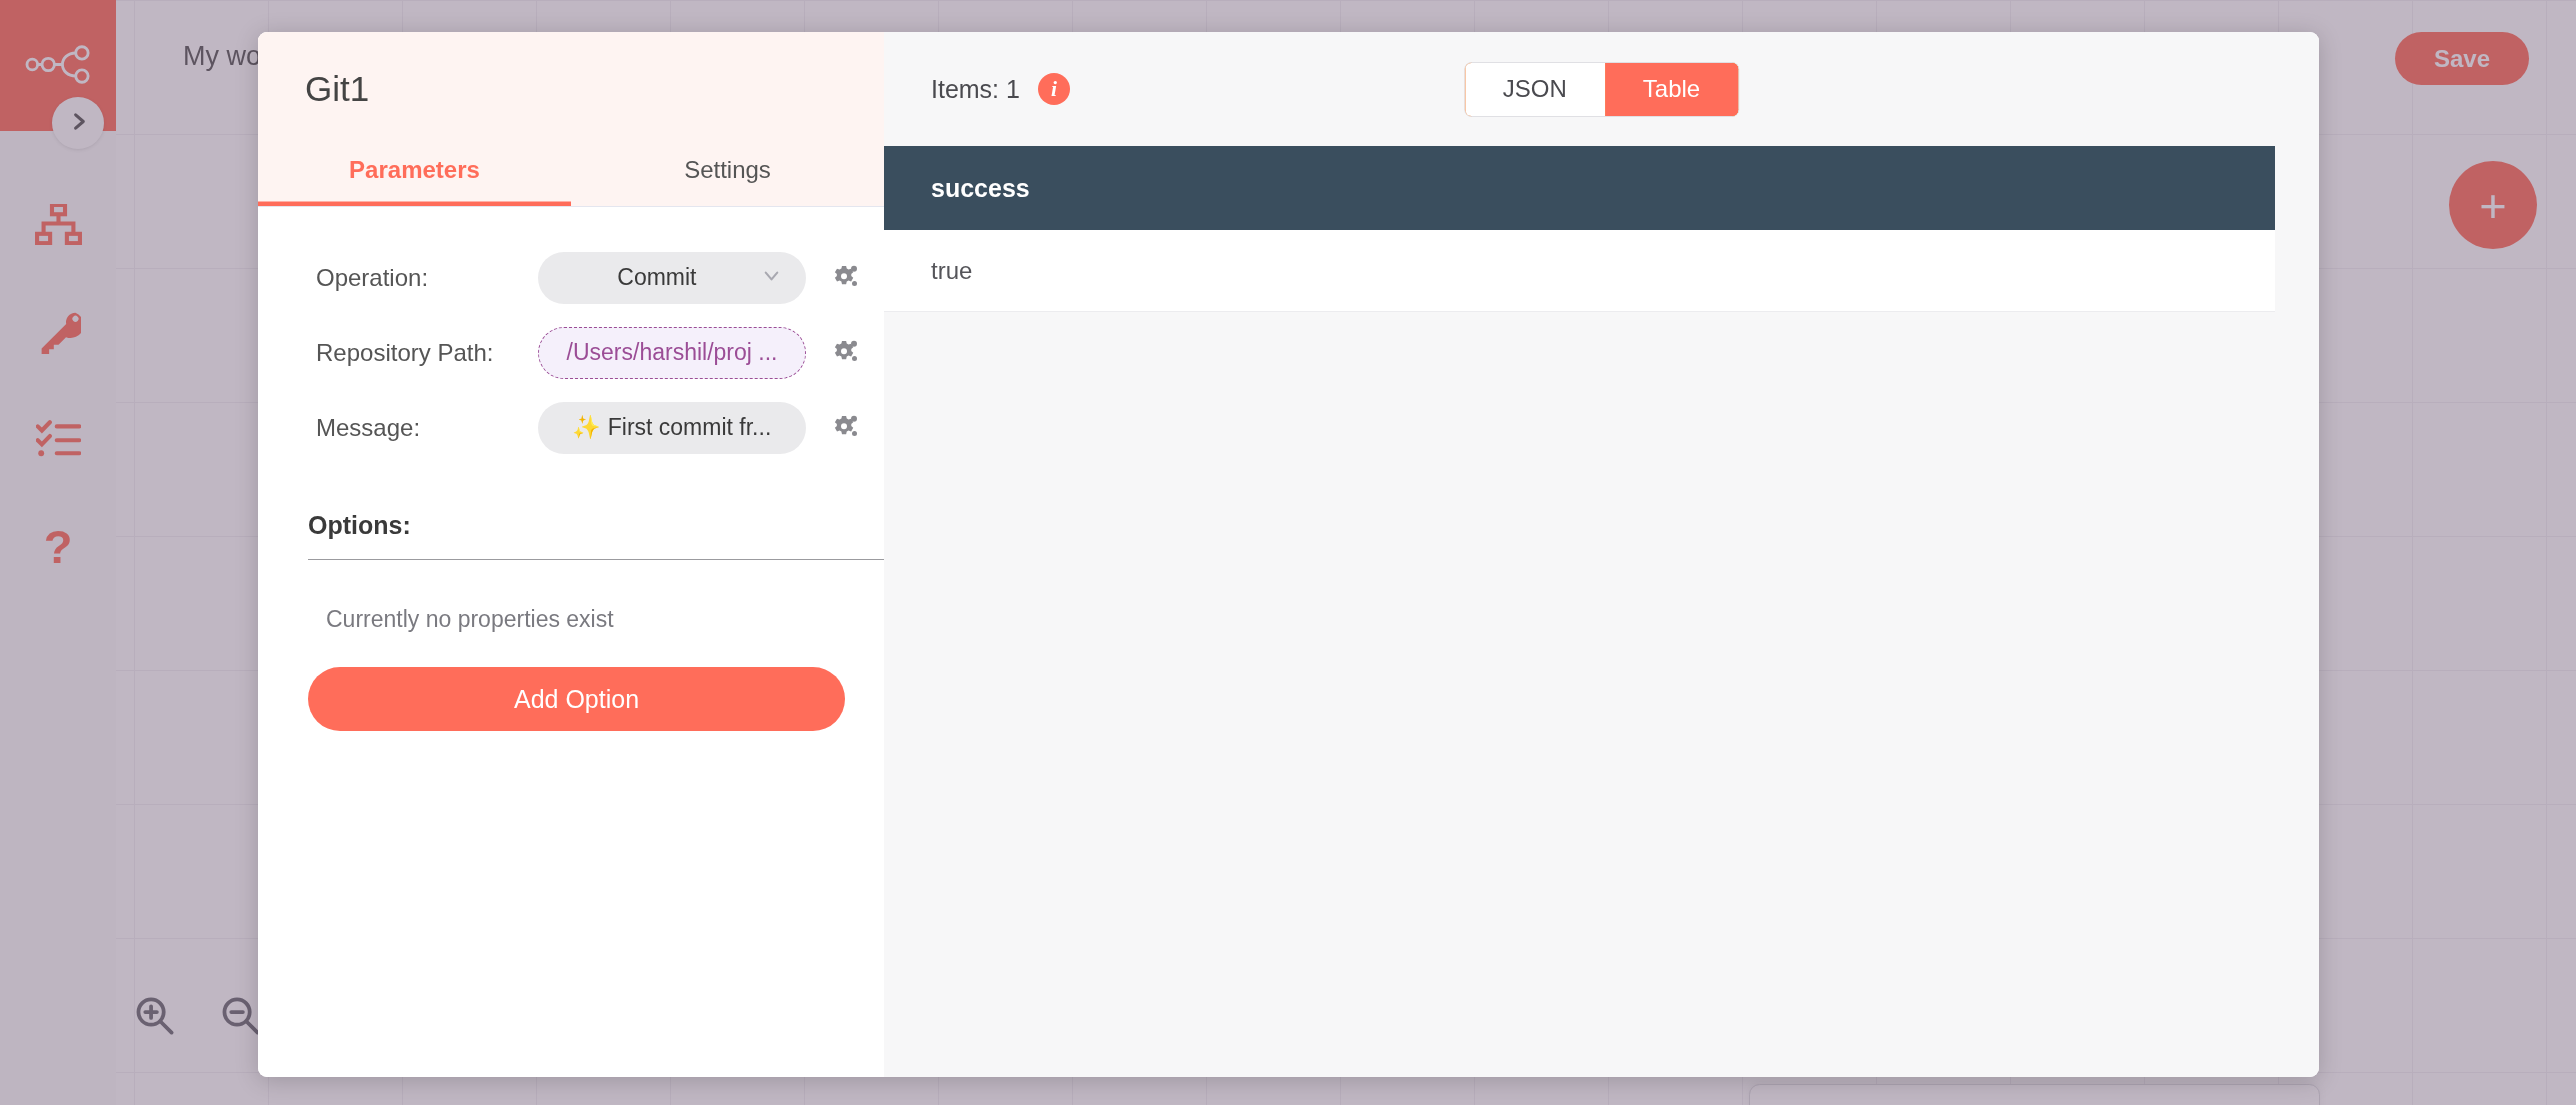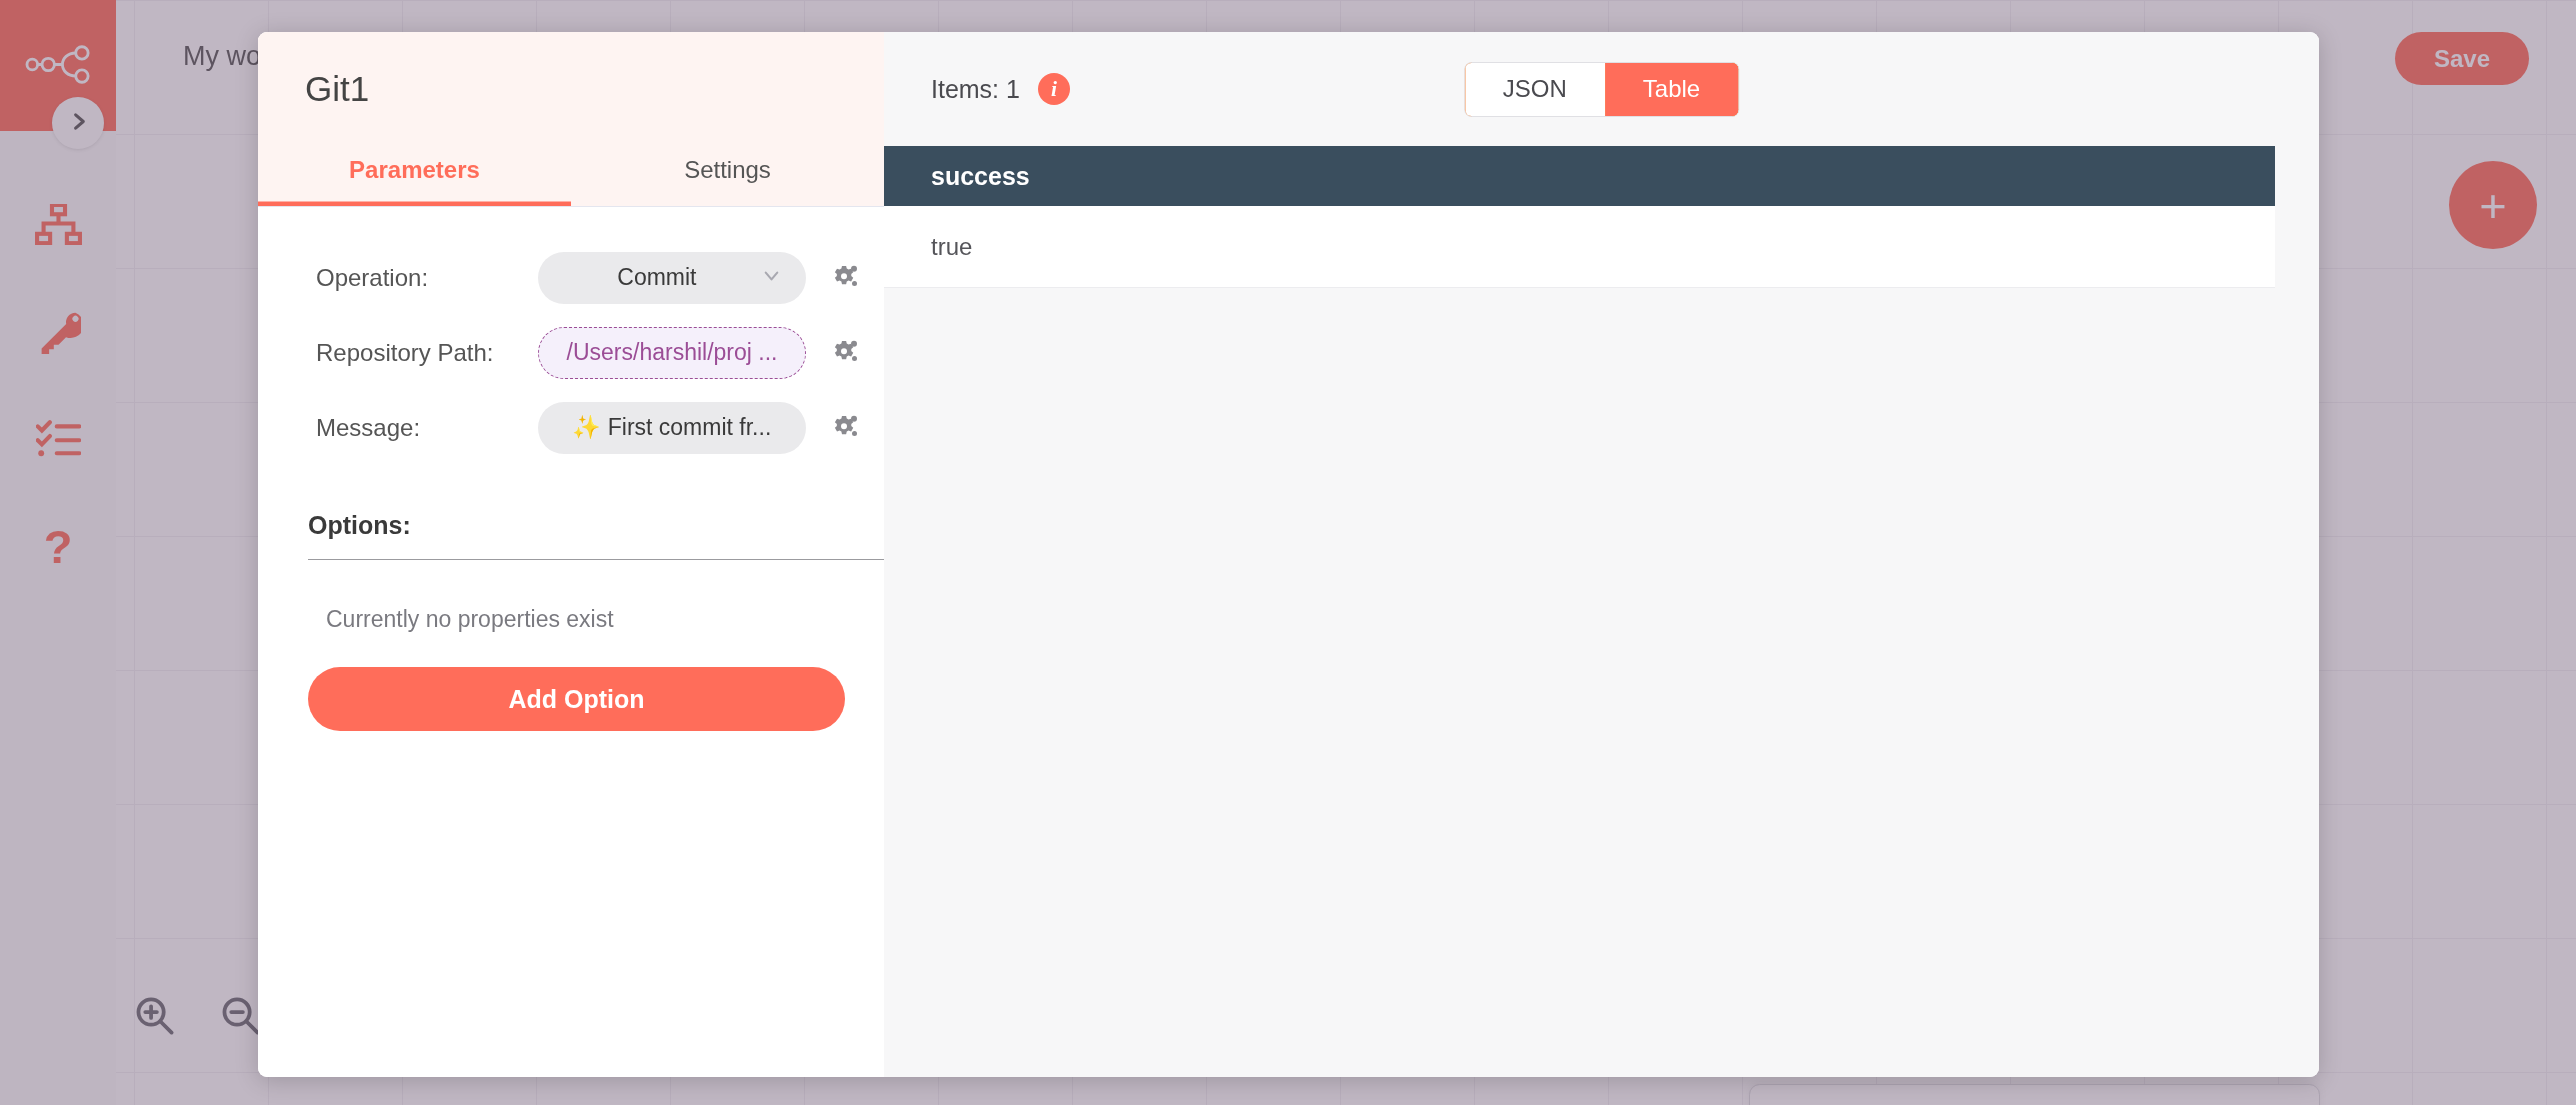--- a/index.html
+++ b/index.html
@@ -189,21 +189,21 @@
   .no-props {
     font-size: 23px; color: #7a7a80;
     margin: 46px 0 0 18px;
   }
   .add-option {
     display: block;
     margin: 34px auto 0 auto;
     width: 537px; height: 64px;
     background: #ff6d5a; color: #ffffff;
     border: none; border-radius: 32px;
-    font-size: 25px; font-weight: 700;
+    font-size: 25px; font-weight: 400;
     font-family: "Liberation Sans", sans-serif;
     cursor: pointer;
   }
 
   
   .output-panel {
     flex: 1 1 auto;
     background: #f7f7f8;
     position: relative;
     display: flex; flex-direction: column;
@@ -246,21 +246,21 @@
     font-size: 25px; font-weight: 700; cursor: pointer;
     font-family: "Liberation Sans", sans-serif;
   }
 
   .out-table {
     margin: 0 27px 0 0;
     background: #ffffff;
     width: 1391px;
   }
   .table-head {
-    background: #3a4e5e; height: 60px;
+    background: #3a4e5e; height: 84px;
     display: flex; align-items: center;
     padding-left: 47px;
     color: #ffffff; font-size: 25px; font-weight: 700;
   }
   .table-cell {
     height: 82px; display: flex; align-items: center;
     padding-left: 47px;
     font-size: 24px; color: #55555a;
     background: #ffffff;
     border-bottom: 0.9px solid #ececef;

